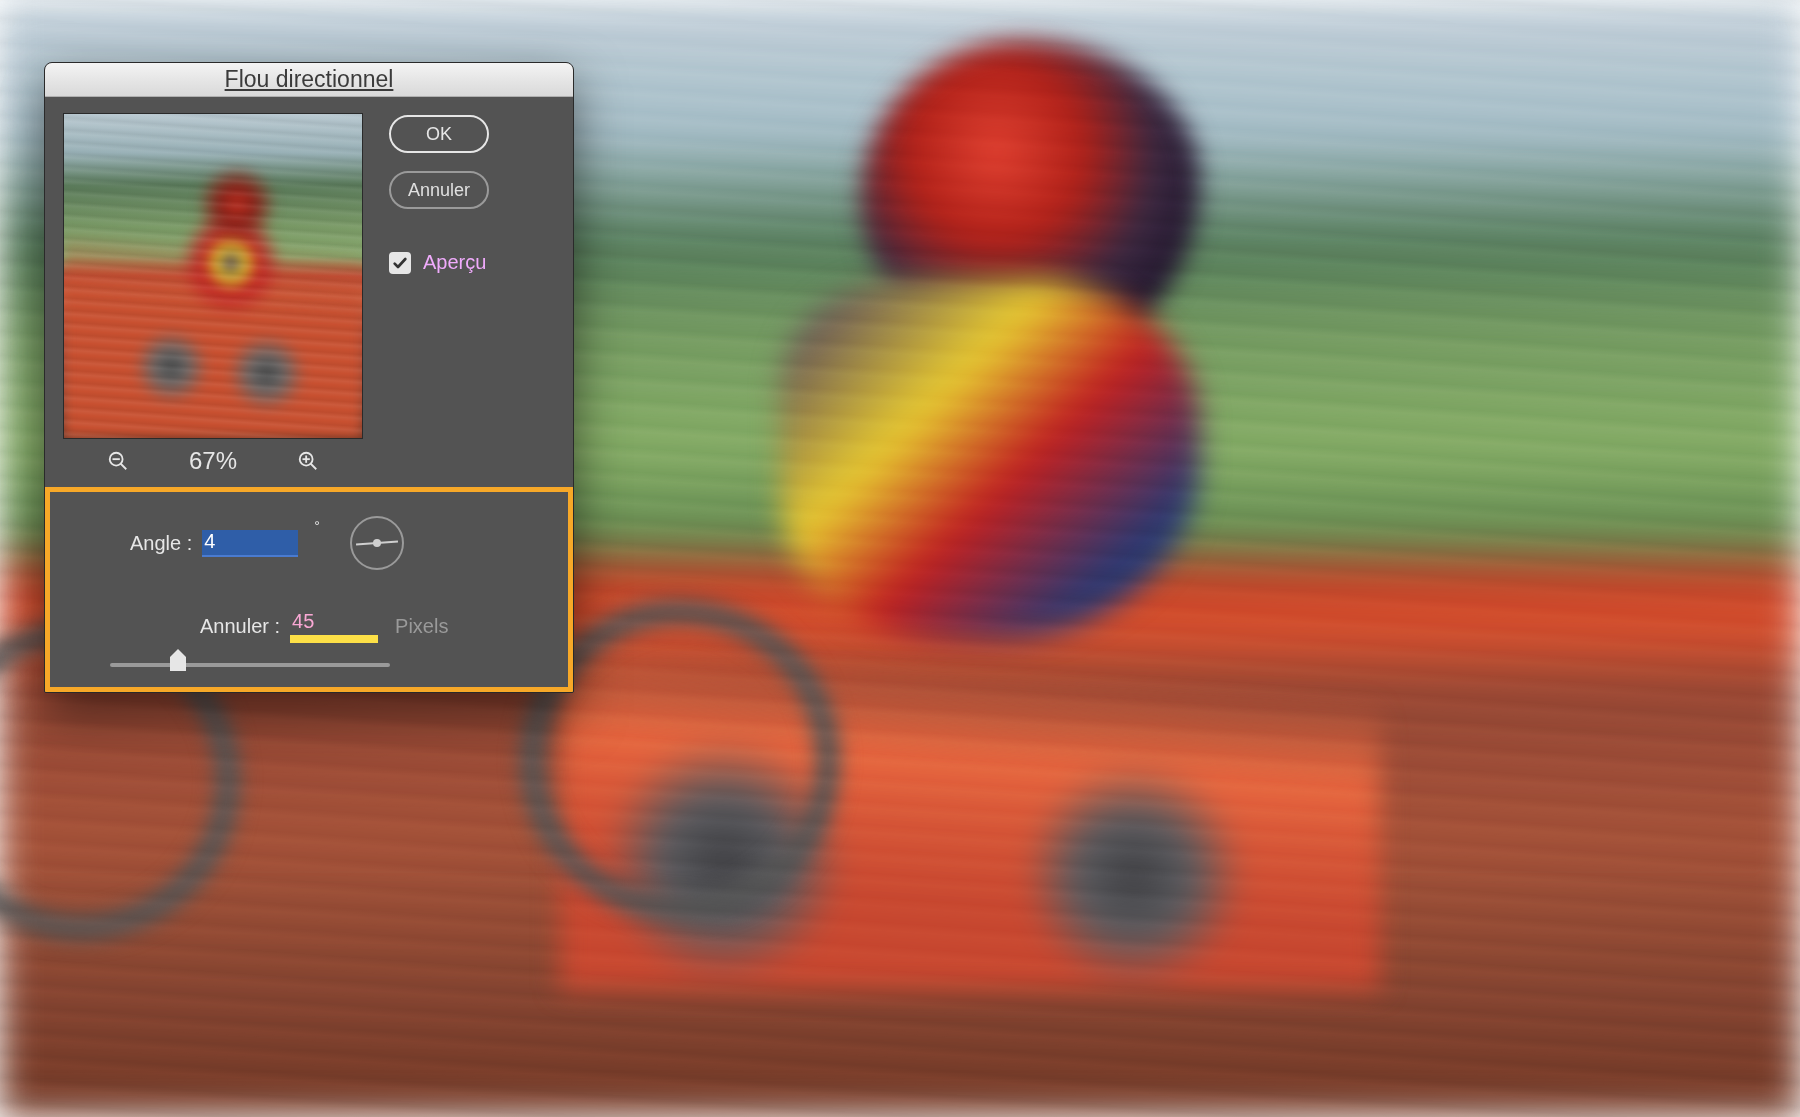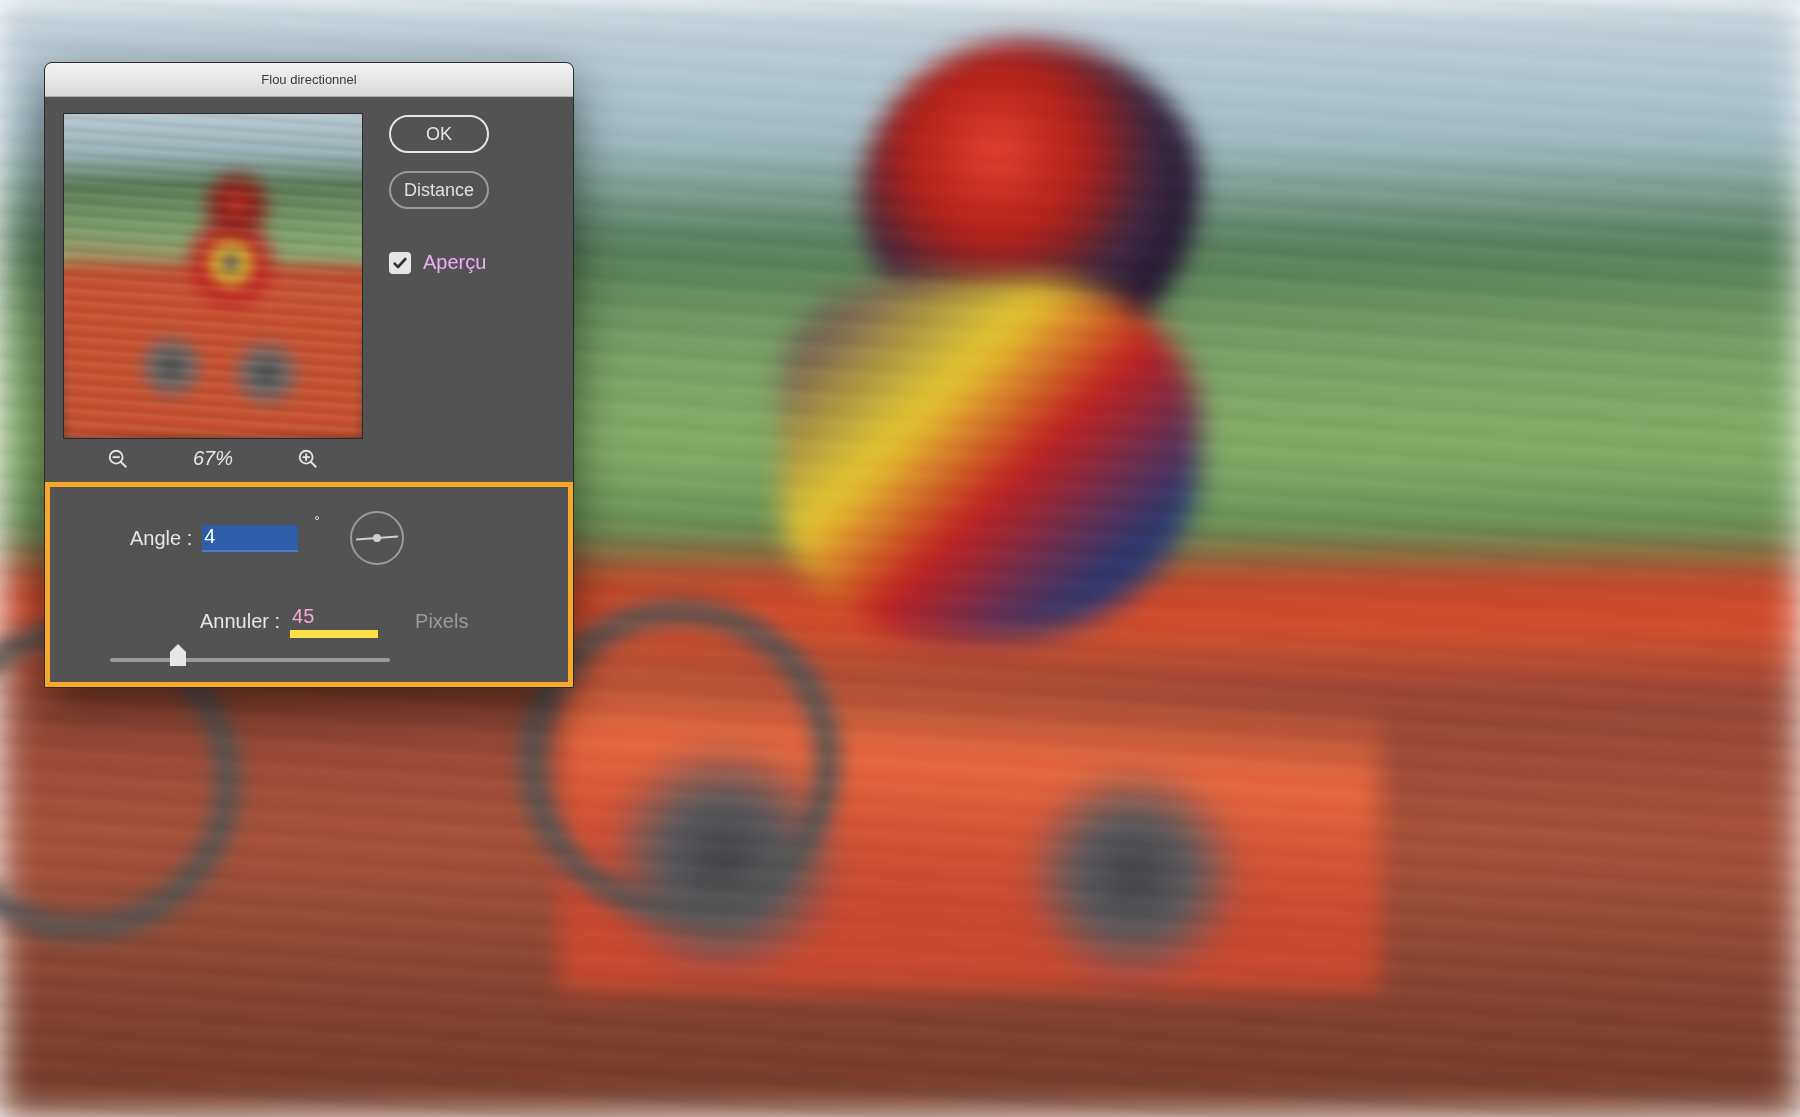--- a/index.html
+++ b/index.html
@@ -94,23 +94,24 @@
   .titlebar {
     height: 34px;
     background: linear-gradient(to bottom, #f4f4f4 0%, #e6e6e6 50%, #d9d9d9 100%);
     border-bottom: 1px solid #b0b0b0;
     display: flex;
     align-items: center;
     justify-content: center;
     position: relative;
   }
   .titlebar-title {
-    font-size: 13px;
+    font-size: 23px;
     color: #3b3b3b;
     font-weight: 400;
+    text-decoration: underline;
   }
   .dialog-body {
     padding: 16px 18px 12px 18px;
     display: flex;
     gap: 26px;
   }
   .preview-col { flex: 0 0 auto; }
   .preview-thumb {
     width: 300px;
     height: 326px;
@@ -153,22 +154,21 @@
   .zoom-btn {
     color: #e6e6e6;
     cursor: pointer;
     font-size: 22px;
     line-height: 1;
     user-select: none;
   }
   .zoom-btn svg { display:block; }
   .zoom-pct {
     color: #e6e6e6;
-    font-size: 20px;
-    font-style: italic;
+    font-size: 24px;
   }
 
   .action-col {
     flex: 1 1 auto;
     display: flex;
     flex-direction: column;
     gap: 18px;
     padding-top: 2px;
     align-items: flex-start;
   }
@@ -278,21 +278,21 @@
     background: transparent;
     border: none;
     border-bottom: 8px solid #fde047;
     color: #f9a8d4;
     font-size: 20px;
     padding: 0 2px 2px 2px;
   }
   .unit {
     color: #9a9a9a;
     font-size: 20px;
-    margin-left: 27px;
+    margin-left: 7px;
   }
   .slider-wrap {
     margin-top: 20px;
     margin-left: 20px;
     width: 280px;
     position: relative;
   }
   .slider-track {
     height: 4px;
     background: #9a9a9a;
@@ -353,21 +353,21 @@
           </svg>
         </span>
       </div>
     </div>
 
     <div class="action-col">
       <button class="btn">
         <span>OK</span>
       </button>
       <button class="btn secondary">
-        <span>Distance</span>
+        <span>Annuler</span>
       </button>
       <div class="check-row">
         <div class="checkbox">
           <svg viewBox="0 0 24 24" fill="none" stroke="#333" stroke-width="4" stroke-linecap="round" stroke-linejoin="round">
             <polyline points="4 13 9 18 20 6"></polyline>
           </svg>
         </div>
         <span class="check-label">Aperçu</span>
       </div>
     </div>

